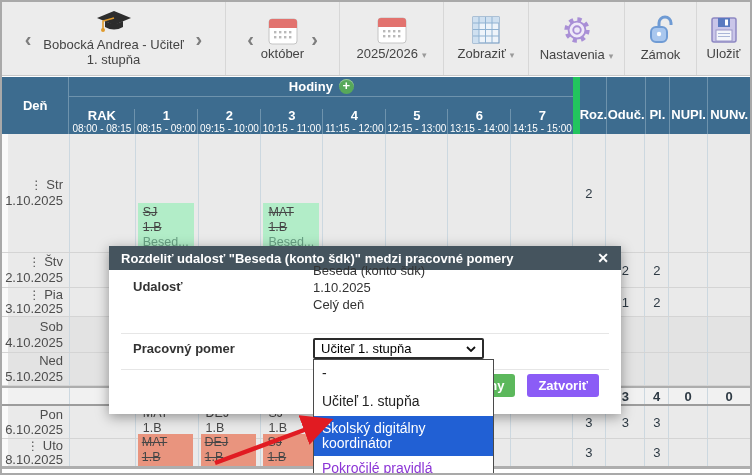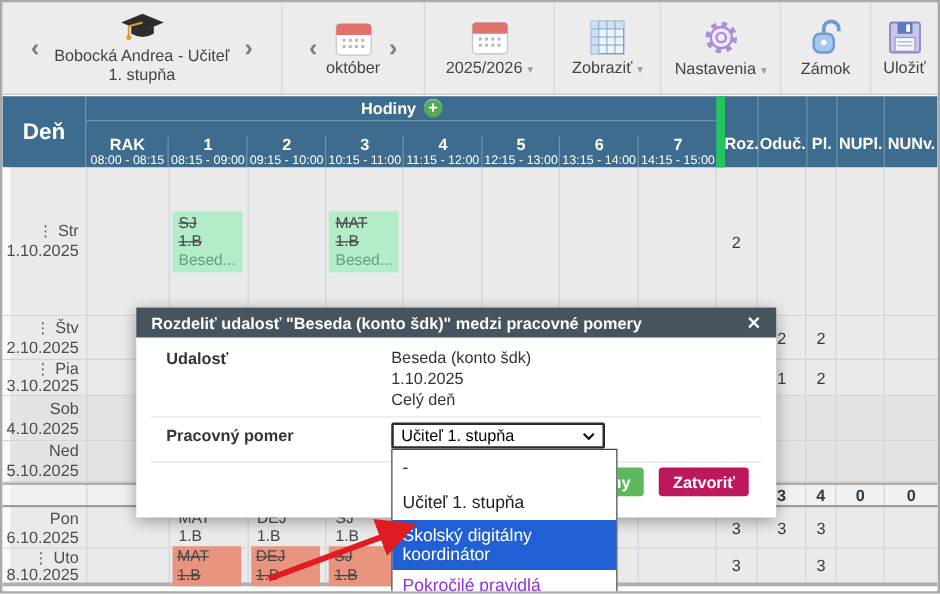--- a/index.html
+++ b/index.html
@@ -16,21 +16,21 @@
   .seg.col { flex-direction:column; gap:2px; }
   .chev { color:#7d7d7d; font-size:20px; font-weight:bold; padding:0 7px; cursor:pointer; line-height:1; }
   .navmid { display:flex; flex-direction:column; align-items:center; gap:1px; }
   .tlabel { text-align:center; line-height:15px; }
   .caret { color:#9a9a9a; font-size:9px; margin-left:4px; }
 
   
   .table { position:absolute; top:75px; left:0; width:748px; }
   .thead { display:flex; height:57px; background:#3d6c8f; color:#fff; }
   .h-day { width:68px; display:flex; align-items:center; justify-content:center;
-           font-weight:bold; font-size:18px; border-right:1px solid #6e93ad; }
+           font-weight:bold; font-size:13px; border-right:1px solid #6e93ad; }
   .h-main { width:504px; display:flex; flex-direction:column;gap:12px; }
   .h-hodiny { height:24px; display:flex; align-items:center; justify-content:center;
               font-weight:bold; font-size:13px; gap:6px; border-bottom:1px solid #6e93ad; }
   .plus { width:15px; height:15px; border-radius:50%; background:#57a85a; color:#fff;
           font-size:13px; line-height:14px; text-align:center; font-weight:bold;
           box-shadow:inset 0 1px 0 rgba(255,255,255,.4); cursor:pointer; }
   .h-periods { flex:1; display:flex; }
   .h-p { display:flex; flex-direction:column; align-items:center; justify-content:center;
          border-right:1px solid #6e93ad; }
   .h-p b { font-size:13px; line-height:14px; }
@@ -43,21 +43,21 @@
   .trow.weekend { background:#e3e3e3; }
   .trow.tot { background:#f1f1f1; border-top:2px solid #adadad; border-bottom:2px solid #9c9c9c; }
   .trow.last { border-bottom:3px solid #aeaeae; }
   .gut { width:6px; background:#fafafa; }
   .c { border-right:1px solid #ccd8e0; }
   .day { width:62px; display:flex; flex-direction:column; justify-content:center;
          align-items:flex-end; padding-right:6px; color:#4d4d4d; font-size:13px; line-height:16px; }
   .dh { display:flex; align-items:center; gap:4px; }
   .kebab { color:#555; font-size:12px; cursor:grab; }
   .rak { width:66px; }
-  .p  { display:flex; align-items:center; padding-left:2px; }
+  .p  { display:flex; align-items:flex-end; padding-left:2px; }
   .w63 { width:63px; } .w62 { width:62px; }
   .s { display:flex; align-items:center; justify-content:center; font-size:13px; color:#2e3a44; }
   .roz{width:34px} .oduc{width:39px} .pl{width:24px} .nupl{width:39px} .nunv{width:42px; border-right:none}
   .tot .s { font-weight:bold; }
 
   .chip { display:inline-block; padding:2px 5px; font-size:12.5px; line-height:15px; min-width:50px; }
   .chip div { white-space:nowrap; }
   .chip.green { background:#b2edc8; }
   .chip.red { background:#e9947e; min-width:55px; padding:1px 4px; }
   .strike { text-decoration:line-through; color:#474747; }
@@ -76,21 +76,21 @@
   .m-sep { position:absolute; left:12px; right:12px; top:87px; border-top:1px solid #e6e6e6; }
   .m-hr  { position:absolute; left:12px; right:12px; top:123px; border-top:1px solid #e6e6e6; }
   .m-select { position:absolute; left:204px; top:92px; width:171px; height:21px;
               border:2px solid #2b2b2b; border-radius:2px; background:#fff; display:flex;
               align-items:center; font-size:13px; padding:0 6px; cursor:pointer; }
   .m-select .sv { flex:1; }
   .m-foot { position:absolute; top:128px; right:22px; display:flex; gap:12px; }
   .btn { height:23px; padding:0 11px; border:none; border-radius:3px; color:#fff;
          font-size:13px; font-weight:bold; font-family:inherit; cursor:pointer; }
   .btn.green { background:#5cb85c; }
-  .btn.blue  { background:#be185d; }
+  .btn.blue  { background:#8b5cf6; }
 
   
   .ddlist { position:absolute; left:311px; top:357px; width:181px; background:#fff;
             border:1px solid #4a4a4a; z-index:40; font-size:14px; color:#222; }
   .dditem { padding:5px 8px; line-height:15px; cursor:pointer; }
   .dditem.sel { background:#2160d4; color:#ffffff; }
   .dditem.adv { color:#8c35d6; }
 
   
   .arrow-svg { position:absolute; left:0; top:0; width:752px; height:475px;
@@ -472,21 +472,21 @@
       <div class="c s nunv"></div>
     </div>
   </div>
 
   <div class="modal">
     <div class="m-head">
       <span class="m-title">Rozdeliť udalosť "Beseda (konto šdk)" medzi pracovné pomery</span>
       <span class="m-close">✕</span>
     </div>
     <div class="m-label" style="top:33px">Udalosť</div>
-    <div class="m-val" style="top:31px">
+    <div class="m-val" style="top:16px">
       <div>Beseda (konto šdk)</div>
       <div>1.10.2025</div>
       <div>Celý deň</div>
     </div>
     <div class="m-sep"></div>
     <div class="m-label" style="top:95px">Pracovný pomer</div>
     <div class="m-select">
       <span class="sv">Učiteľ 1. stupňa</span>
       <svg width="10" height="6" viewBox="0 0 10 6">
           <path d="M1 1 L5 5 L9 1" fill="none" stroke="#111" stroke-width="1.8"></path>

